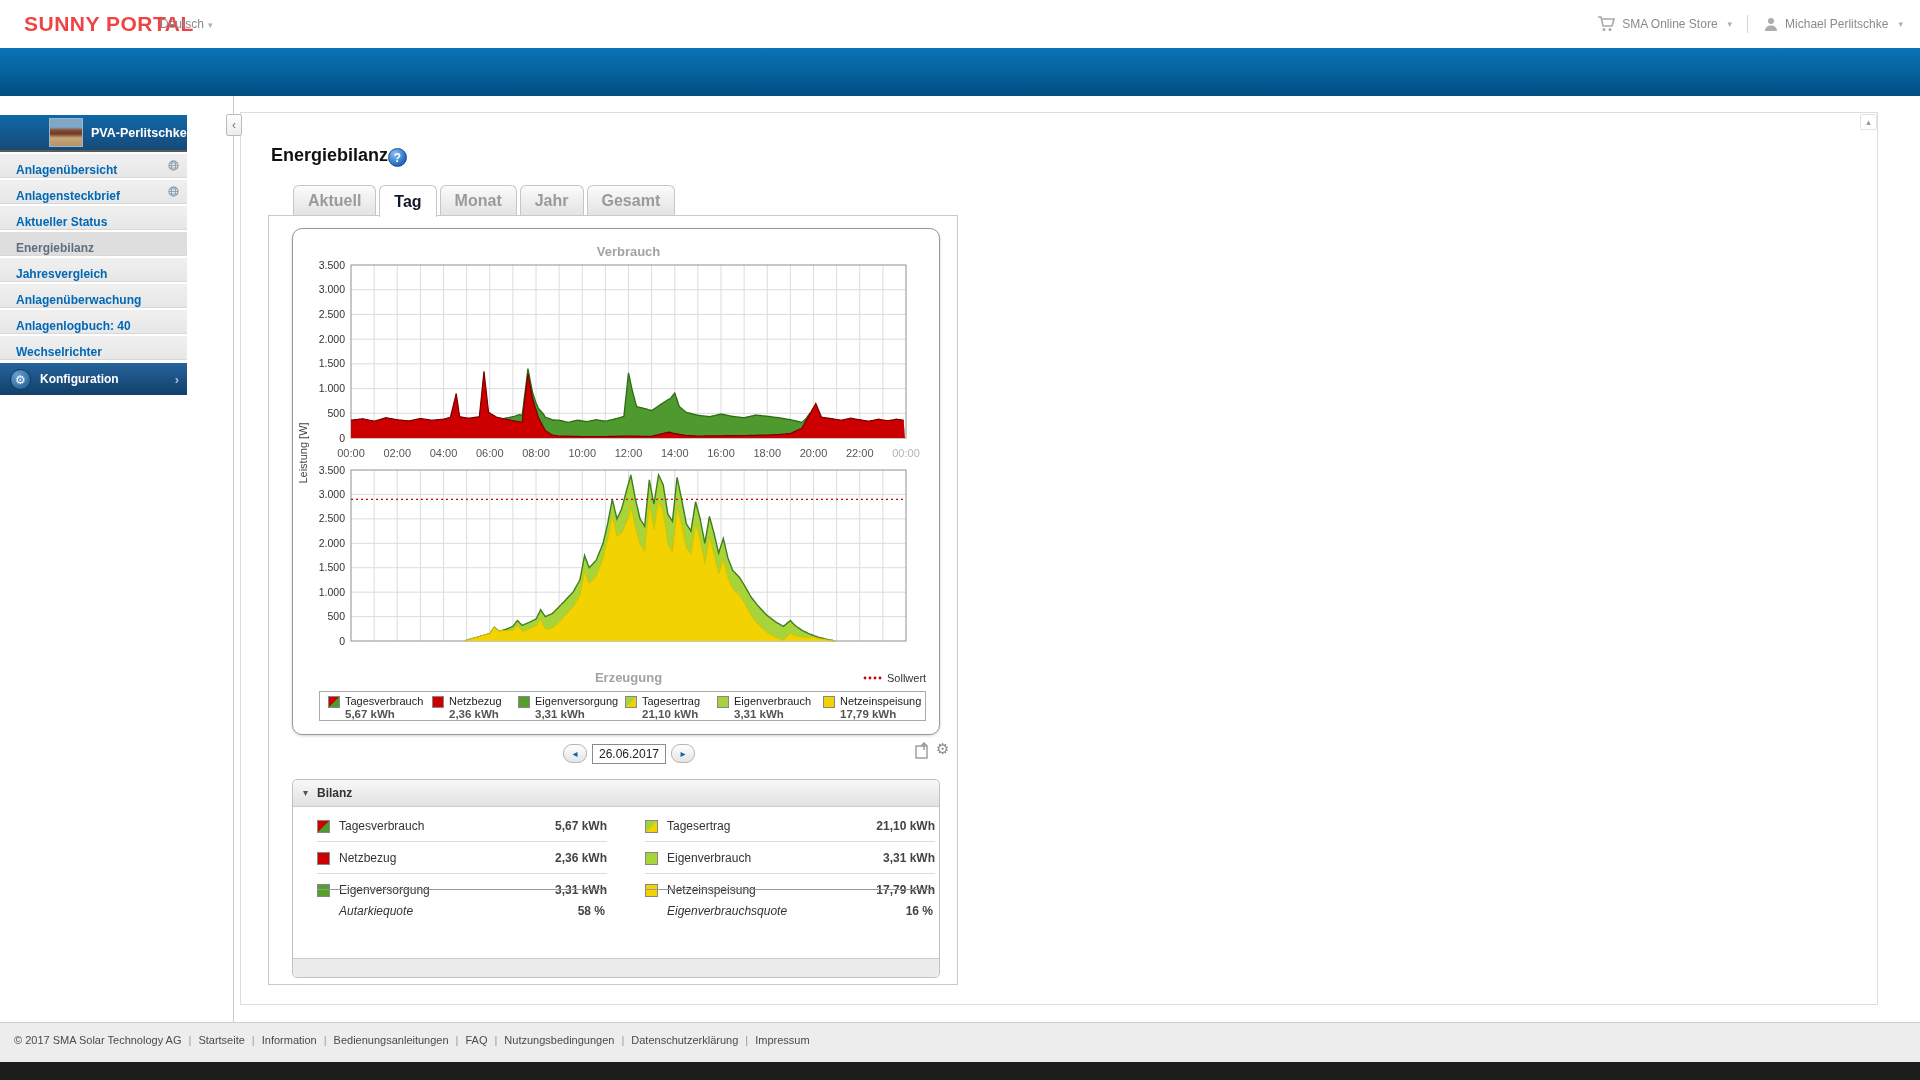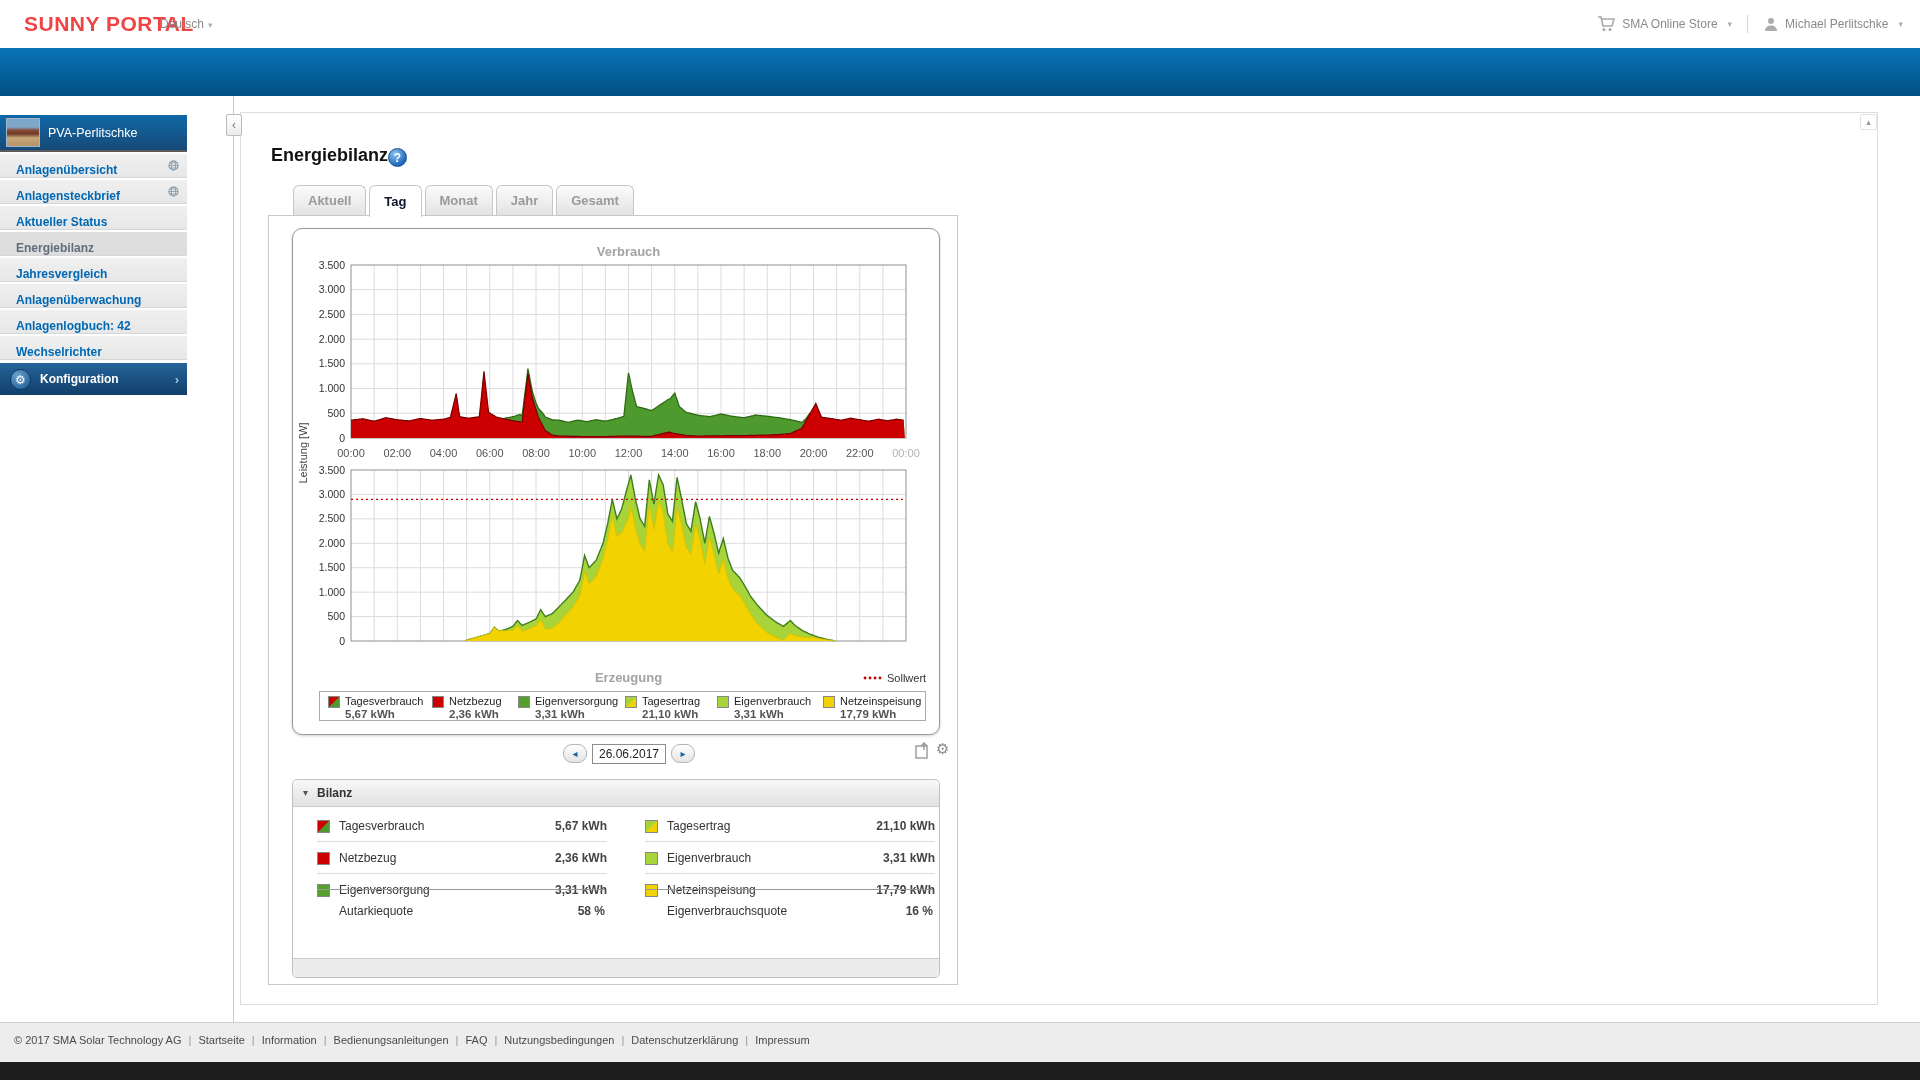--- a/index.html
+++ b/index.html
@@ -16,22 +16,22 @@
   .top-link { font-size:12px; color:#8a8a8a; cursor:pointer; display:flex; align-items:center; gap:6px; }
   .hsep { width:1px; height:18px; background:#d5d5d5; margin:0 8px; }
 
   
   #bluebar { left:0; top:48px; width:1920px; height:48px;
              background:linear-gradient(180deg,#0a74b6 0%,#05609b 55%,#024e83 100%); }
 
   
   #sidebar { left:0; top:115px; width:187px; }
   #plant-header { position:relative; height:37px; background:linear-gradient(180deg,#1068a8,#174a78);
-                  color:#fff; font-size:12.5px; font-weight:normal; display:flex; align-items:center;
-                  border-bottom:2px solid #5a5a5a; cursor:pointer; }
+                  color:#fff; font-size:12.5px; font-weight:bold; display:flex; align-items:center;
+                  border-bottom:2px solid #5a5a5a; cursor:pointer;padding-left:43px; }
   #plant-photo { width:34px; height:29px; margin:0 8px 0 6px; border:1px solid #9db6c9;
                  background:linear-gradient(180deg,#7fa8c8 0%,#7fa8c8 30%,#8a4a33 42%,#6e3b28 55%,#c8a678 70%,#b5946a 100%); }
   .menu-item { position:relative; height:24px; margin-top:2px; background:linear-gradient(180deg,#f0f0f0,#e7e7e7);
                border-bottom:1px solid #d7d7d7; display:flex; align-items:flex-end;
                padding-left:16px; font-size:12px; font-weight:bold; color:#0068b4; cursor:pointer; }
   .menu-item.active { background:#dedede; color:#5f6e7d; }
   .menu-item .globe { position:absolute; right:8px; top:6px; }
   #config-bar { position:relative; height:32px; margin-top:3px;
                 background:linear-gradient(180deg,#25649c,#123f69);
                 display:flex; align-items:center; color:#fff; font-size:12px; font-weight:bold; cursor:pointer; }
@@ -52,21 +52,21 @@
 
   #page-title { left:271px; top:145px; font-size:18px; font-weight:bold; color:#111; }
   #help-icon { left:388px; top:148px; width:19px; height:19px; border-radius:50%;
                background:radial-gradient(circle at 35% 28%,#8cc2f2,#1a63b8 75%); border:1px solid #14529b;
                color:#fff; font-size:12px; font-weight:bold; text-align:center; line-height:18px; cursor:pointer; }
 
   
   #tabs { left:293px; top:185px; height:31px; display:flex; gap:3px; z-index:3; }
   .tab { height:30px; padding:0 14px; border:1px solid #c6c6c6; border-bottom:none;
          border-radius:6px 6px 0 0; background:linear-gradient(#fbfbfb,#e3e3e3);
-         font-size:13px; font-weight:bold; color:#9a9a9a; display:flex; align-items:center; cursor:pointer; }
+         font-size:16px; font-weight:bold; color:#9a9a9a; display:flex; align-items:center; cursor:pointer; }
   .tab.active { background:#fff; color:#0f172a; height:32px; position:relative; z-index:4; }
 
   #tab-panel { left:268px; top:215px; width:690px; height:770px; background:#fff; border:1px solid #c9c9c9; z-index:2; }
 
   
   #chart-panel { left:292px; top:228px; width:648px; height:507px; background:#fff;
                  border:1px solid #999; border-radius:10px; box-shadow:0 1px 3px rgba(0,0,0,.18); z-index:3; }
   #chart-svg { position:absolute; left:0; top:0; }
   #chart-legend { position:absolute; left:26px; top:462px; width:607px; height:30px;
                   border:1px solid #aaa; background:#fff; }
@@ -91,21 +91,21 @@
                    border-radius:5px 5px 0 0; cursor:pointer; }
   #bilanz-arrow { position:absolute; left:10px; top:7px; font-size:10px; color:#555; }
   #bilanz-title { position:absolute; left:24px; top:6px; font-size:12px; font-weight:bold; color:#333; }
   .bz-col { position:absolute; top:30px; width:290px; }
   .bz-row { position:relative; height:32px; border-bottom:1px solid #dcdcdc; }
   .bz-row:nth-child(3) { border-bottom:none; }
   .bz-icon { position:absolute; left:0; top:10px; width:13px; height:13px; border:1px solid #888; }
   .bz-label { position:absolute; left:22px; top:9px; font-size:12px; color:#333; }
   .bz-value { position:absolute; right:0; top:9px; font-size:12px; font-weight:bold; color:#444; }
   .bz-sep { position:absolute; left:0; right:0; top:109px; height:1px; background:#999; }
-  .bz-quote-label { position:absolute; left:22px; top:124px; font-size:12px; color:#333; }
+  .bz-quote-label { position:absolute; left:22px; top:124px; font-size:12px; color:#333;font-style:italic; }
   .bz-quote-value { position:absolute; right:0; top:124px; font-size:12px; font-weight:bold; color:#444; }
   #bilanz-strip { position:absolute; left:0; right:0; bottom:0; height:19px; background:#ececec;
                   border-top:1px solid #ccc; border-radius:0 0 5px 5px; }
 
   
   #footer-bar { left:0; top:1022px; width:1920px; height:40px; background:#ededed; border-top:1px solid #cfcfcf; }
   #footer-text { position:absolute; left:14px; top:11px; font-size:11px; color:#4a4a4a; }
   #footer-text a { color:#4a4a4a; text-decoration:none; cursor:pointer; }
   .f-sep { color:#999; margin:0 7px; }
   #bottom-bar { left:0; top:1062px; width:1920px; height:18px; background:#1d1d1d; }
@@ -172,21 +172,21 @@
       <div class="menu-item active">
         <span>Energiebilanz</span>
       </div>
       <div class="menu-item">
         <span>Jahresvergleich</span>
       </div>
       <div class="menu-item">
         <span>Anlagenüberwachung</span>
       </div>
       <div class="menu-item">
-        <span>Anlagenlogbuch: 42</span>
+        <span>Anlagenlogbuch: 40</span>
       </div>
       <div class="menu-item">
         <span>Wechselrichter</span>
       </div>
     </div>
   <div id="config-bar">
     <div id="gear-badge">⚙</div>
     <span>Konfiguration</span>
     <span id="config-chev">›</span>
   </div>

